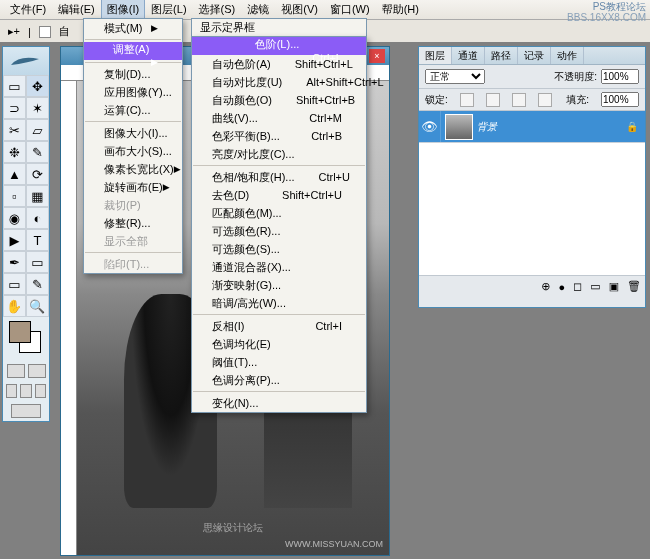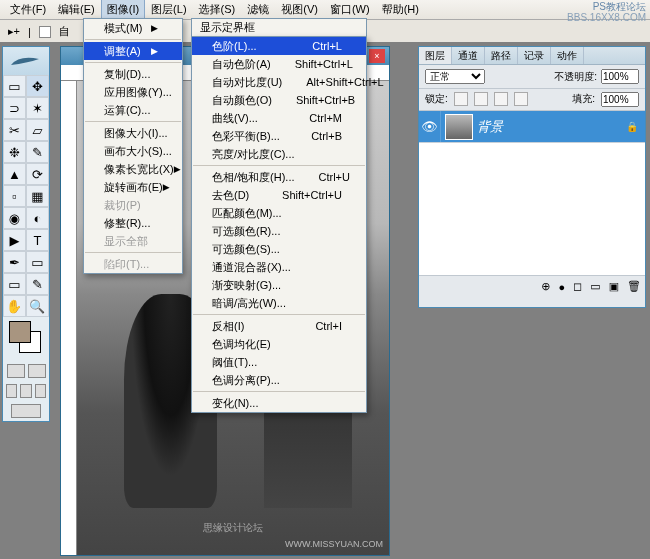--- a/index.html
+++ b/index.html
@@ -32,44 +32,44 @@
 .ruler-v { position: absolute; left: 0; top: 34px; width: 16px; bottom: 0; background: #fff; border-right: 1px solid #888; }
 .canvas-content { position: absolute; left: 16px; top: 34px; right: 0; bottom: 0; background: #999; overflow: hidden; }
 .photo { width: 100%; height: 100%; background: linear-gradient(to bottom, #ccc 0%, #b8b8b8 30%, #888 45%, #555 70%, #444 100%); position: relative; }
 .photo::before { content: ""; position: absolute; top: 45%; left: 15%; width: 30%; height: 45%; background: radial-gradient(ellipse at top, #222 0%, #111 40%, #333 60%); border-radius: 40% 40% 10% 10%; }
 .photo::after { content: ""; position: absolute; top: 42%; right: 12%; width: 28%; height: 48%; background: linear-gradient(#222, #444); }
 .watermark1 { position: absolute; bottom: 6px; right: 6px; color: rgba(255,255,255,0.6); font-size: 9px; }
 .watermark2 { position: absolute; bottom: 20px; left: 50%; transform: translateX(-50%); color: rgba(255,255,255,0.5); font-size: 10px; }
 
 .dropdown-menu { position: absolute; background: #f4f3ee; border: 1px solid #7a98b0; box-shadow: 2px 3px 6px rgba(0,0,0,0.35); z-index: 100; }
 .dm-row { display: flex; height: 18px; align-items: center; padding: 0 24px 0 20px; cursor: default; white-space: nowrap; }
-.dm-row.hover { background: #1d4ed8; color: #fff; }
+.dm-row.hover { background: #8b5cf6; color: #fff; flex-direction: column; }
 .dm-row .shortcut { margin-left: auto; padding-left: 24px; }
 .dm-row .arrow { margin-left: auto; font-size: 9px; }
 .dm-row.disabled { color: #9a9a9a; }
 .dm-sep { height: 1px; background: #c8c4bc; margin: 2px 1px; }
 
 .menu-image { left: 83px; top: 18px; width: 100px; }
 .menu-adjust { left: 191px; top: 50px; width: 176px; }
 
 .layers-panel { position: absolute; right: 4px; top: 4px; width: 228px; height: 262px; background: #e5e9ed; border: 1px solid #4a8bb5; }
 .layers-header { height: 18px; background: linear-gradient(#d8e4ec, #c4d6e2); border-bottom: 1px solid #a0b4c4; display: flex; align-items: center; }
 .layers-tabs { display: flex; font-size: 10px; height: 100%; }
 .layers-tab { padding: 0 6px; border-right: 1px solid #b0c0d0; display: flex; align-items: center; }
 .layers-tab.active { background: #e5e9ed; }
 .layers-opts { display: flex; align-items: center; padding: 4px 6px; gap: 4px; background: #e5e9ed; border-bottom: 1px solid #c0c8d0; font-size: 10px; }
 .layers-opts select { font-size: 10px; width: 60px; }
 .layers-opts input { width: 38px; font-size: 10px; }
-.layers-lock { display: flex; padding: 3px 6px; gap: 6px; border-bottom: 1px solid #c0c8d0; font-size: 10px; }
+.layers-lock { display: flex; align-items: center; padding: 3px 6px; gap: 12px; border-bottom: 1px solid #c0c8d0; font-size: 10px; }
 .lock-icon { width: 14px; height: 14px; border: 1px solid #aaa; background: #f4f4f4; }
 .layer-list { background: #fff; height: 164px; overflow: auto; }
 .layer-row { height: 32px; display: flex; align-items: center; background: #3d8fd4; color: #fff; border-bottom: 1px solid #c8d0d8; }
 .layer-vis { width: 22px; height: 100%; border-right: 1px solid #5aa0dc; display: flex; align-items: center; justify-content: center; font-size: 13px; }
 .layer-thumb { width: 28px; height: 26px; background: linear-gradient(#bbb, #666); margin: 0 4px; border: 1px solid #fff; }
-.layer-name { font-style: italic; font-size: 13px; }
+.layer-name { font-style: italic; font-size: 10px; }
 .layer-lock { margin-left: auto; margin-right: 6px; font-size: 10px; }
 .layers-footer { height: 22px; background: #e5e9ed; border-top: 1px solid #c0c8d0; display: flex; align-items: center; justify-content: flex-end; padding: 0 4px; gap: 8px; font-size: 11px; }
 
 .corner-text { position: absolute; right: 4px; top: 0; font-size: 10px; color: #6688aa; z-index: 200; }
 .corner-text2 { position: absolute; right: 4px; top: 12px; font-size: 10px; color: #88a0b8; z-index: 200; }
 </style>
 </head>
 <body>
 
 <div class="menubar" id="menubar">

